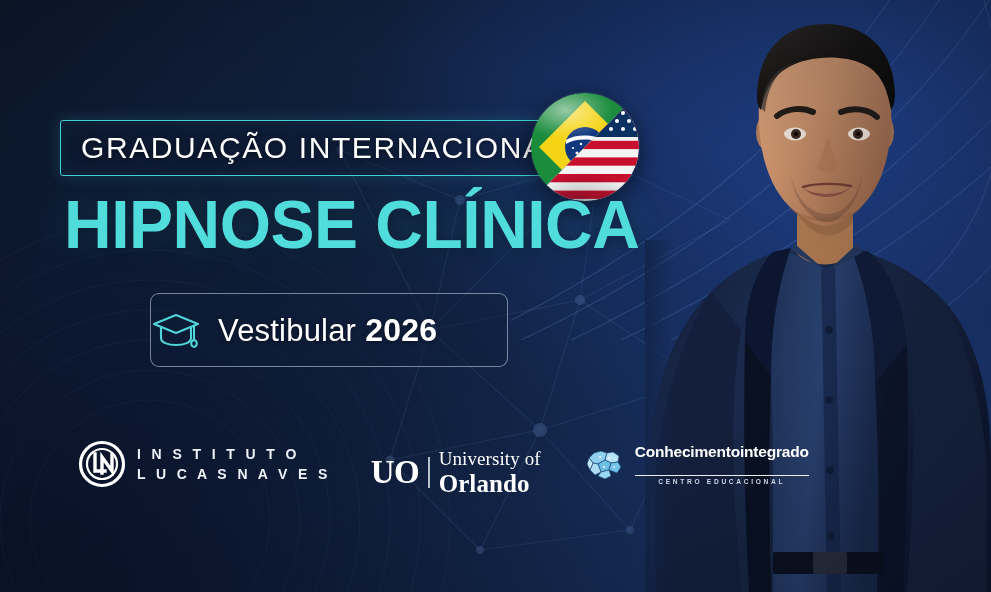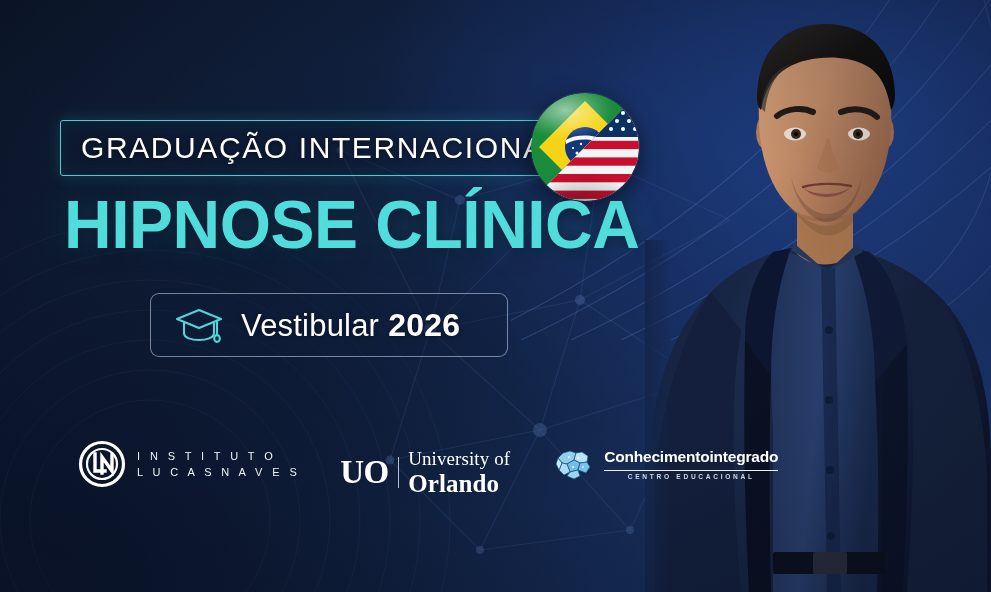--- a/index.html
+++ b/index.html
@@ -83,23 +83,22 @@
     position:absolute; inset:0; border-radius:50%;
     background:
       radial-gradient(ellipse 60% 36% at 32% 16%, rgba(255,255,255,0.55) 0%, rgba(255,255,255,0.12) 55%, rgba(255,255,255,0) 75%),
       radial-gradient(ellipse 100% 100% at 50% 130%, rgba(0,0,0,0.45) 0%, rgba(0,0,0,0) 58%);
     pointer-events:none;
   }
 
   
   .vest-badge {
     position:absolute; left:150px; top:293px;
-    width:358px; height:64px;
+    width:358px; height:74px;
     display:flex; align-items:center; gap:17px;
-    padding-left:23px;
     border:1.3px solid rgba(186,198,222,0.62);
     border-radius:9px;
     background:rgba(15,30,58,0.34);
   }
   .cap-icon { flex:0 0 auto; display:block; }
   .vest-label {
     color:#ffffff; font-size:31px; font-weight:400; letter-spacing:0.2px;
     text-shadow:0 1px 4px rgba(0,0,0,0.45);
   }
   .vest-year {
@@ -114,21 +113,21 @@
     position:absolute; left:78px; top:432px;
     display:flex; align-items:center; gap:34px;
   }
   .logo { display:flex; align-items:center; }
 
   
   .logo-iln { gap:11px; }
   .iln-mark { display:block; }
   .iln-words { display:flex; flex-direction:column; gap:3px; }
   .iln-words span {
-    color:#eef2f8; font-size:11px; font-weight:400;
+    color:#eef2f8; font-size:14px; font-weight:700;
     letter-spacing:3.4px; line-height:1.18; white-space:nowrap;
   }
 
   
   .logo-uo { gap:9px; margin-left:6px;margin-top:16px; }
   .uo-mono {
     color:#ffffff; font-family:"Liberation Serif", serif;
     font-size:33px; font-weight:700; line-height:1; letter-spacing:-0.5px;
   }
   .uo-rule { width:1.4px; height:31px; background:rgba(226,233,244,0.80); }
@@ -140,21 +139,21 @@
   .uo-line2 { font-size:25px; font-weight:700; line-height:1.08; letter-spacing:0.1px; }
 
   
   .logo-ci { gap:10px; margin-left:10px; }
   .brain-mark { display:block; }
   .ci-words { display:flex; flex-direction:column; gap:2px; }
   .ci-name {
     color:#ffffff; font-size:15.5px; font-weight:700;
     letter-spacing:-0.2px; line-height:1;
     border-bottom:1.4px solid rgba(255,255,255,0.92);
-    padding-bottom:6px; white-space:nowrap;
+    padding-bottom:16px; white-space:nowrap;
   }
   .ci-tag {
     color:#cfd8e8; font-size:6.6px; font-weight:700;
     letter-spacing:2.7px; text-align:center; white-space:nowrap;
   }
 
   
   .presenter {
     position:absolute; right:0; bottom:0;
     width:346px; height:592px;

